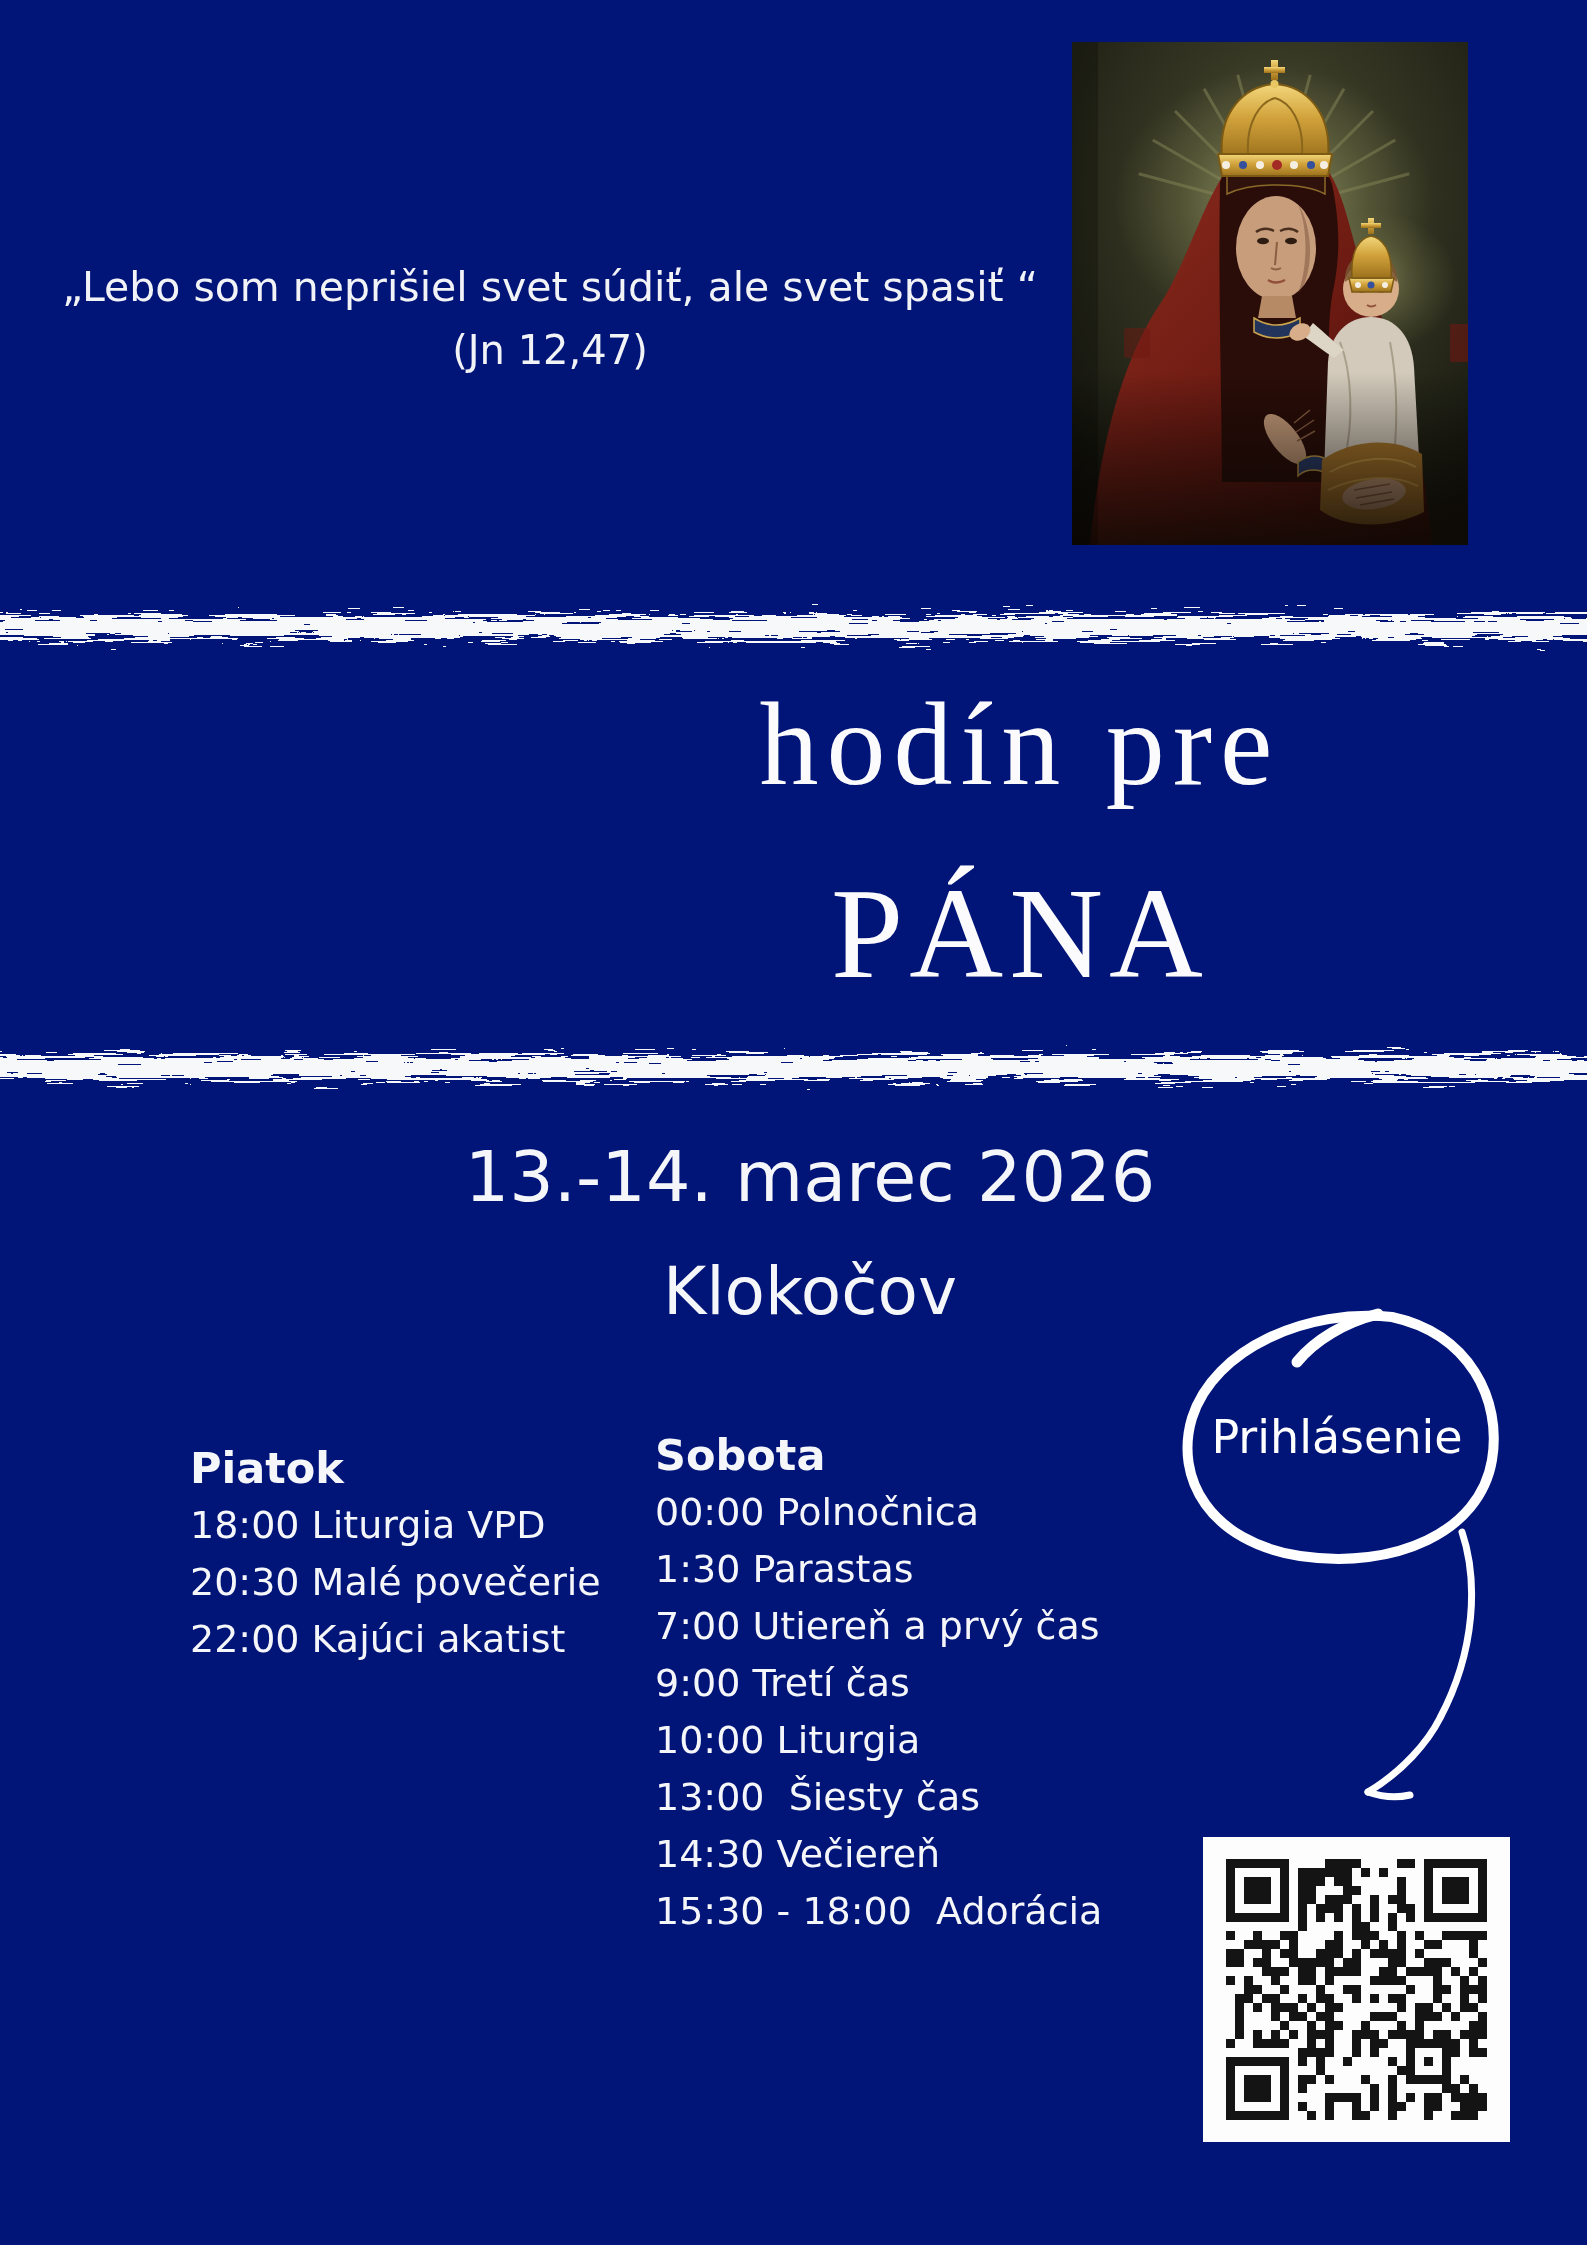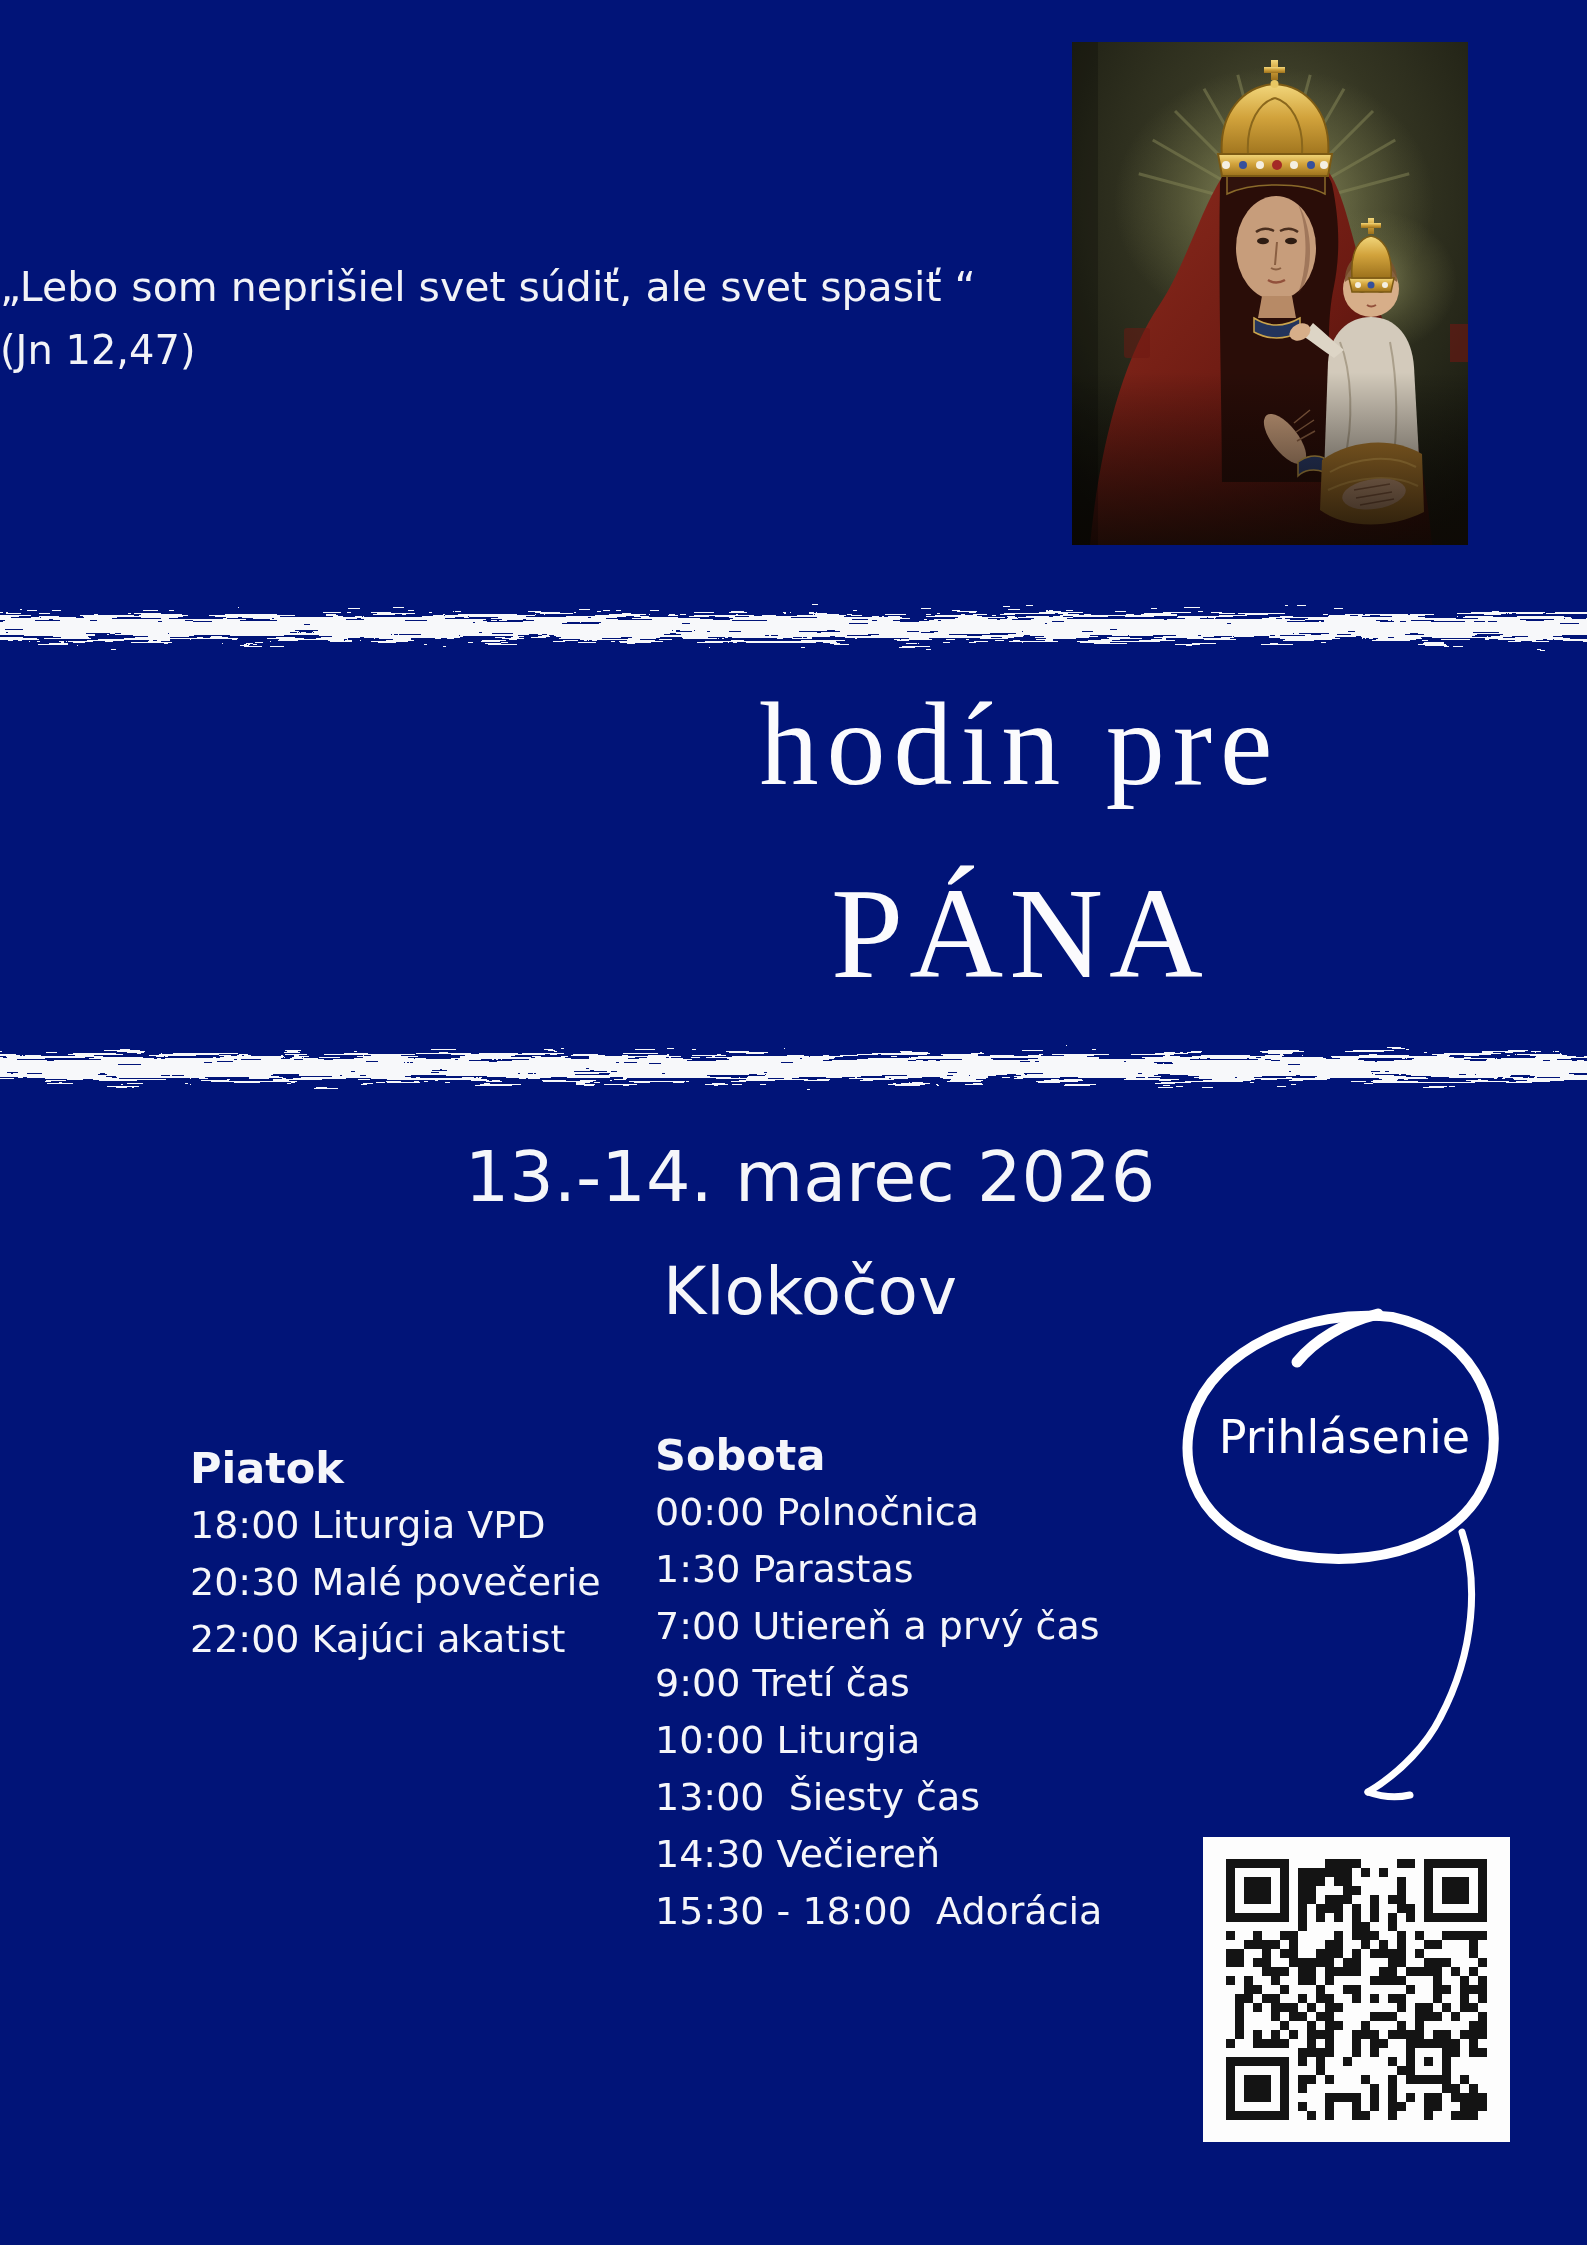--- a/index.html
+++ b/index.html
@@ -3,21 +3,21 @@
 <meta charset="utf-8">
 <style>
   html, body { margin:0; padding:0; background:#011478; }
   .poster {
     position:relative; width:1587px; height:2245px; overflow:hidden;
     background:#011478; color:#f5f6fa;
     font-family:"DejaVu Sans", sans-serif;
   }
   .quote {
     position:absolute; left:0px; top:256px; width:1100px;
-    text-align:left; font-size:41px; line-height:63px;
+    text-align:center; font-size:41px; line-height:63px;
     color:#f2f3f7; white-space:nowrap;
   }
   .quote .ref { font-size:40px; white-space:normal; }
   .icon-frame { position:absolute; left:1072px; top:42px; width:396px; height:503px; }
   .chalk { position:absolute; }
   .big-num {
     position:absolute; left:286px; top:663px;
     font-family:"Liberation Serif", serif; font-size:390px; line-height:1;
     color:#fbfbfd;
   }
@@ -30,21 +30,21 @@
   .when { position:absolute; left:305px; top:1134px; width:1010px; text-align:center; }
   .when .d { font-size:70px; line-height:1.25; }
   .when .p { font-size:66px; line-height:1.2; margin-top:30px; }
   .sched { position:absolute; }
   .sched-h { font-size:43px; font-weight:700; line-height:57px; }
   .sched-item { font-size:38px; line-height:57px; white-space:pre; }
   #friday { left:190px; top:1440px; }
   #saturday { left:655px; top:1427px; }
   .signup-label {
     position:absolute; left:1204px; top:1410px; width:266px;
-    text-align:right; font-size:46px; color:#fff;
+    text-align:center; font-size:46px; color:#fff;
   }
   .signup-annot { position:absolute; left:1140px; top:1270px; }
   .qr-box { position:absolute; left:1203px; top:1837px; width:307px; height:305px; background:#fdfdfd; }
   .qr-box svg { position:absolute; left:23px; top:22px; }
 </style>
 </head>
 <body>
 
 <div class="poster" style="background: rgb(1, 20, 120); color: rgb(245, 246, 250);">
 

